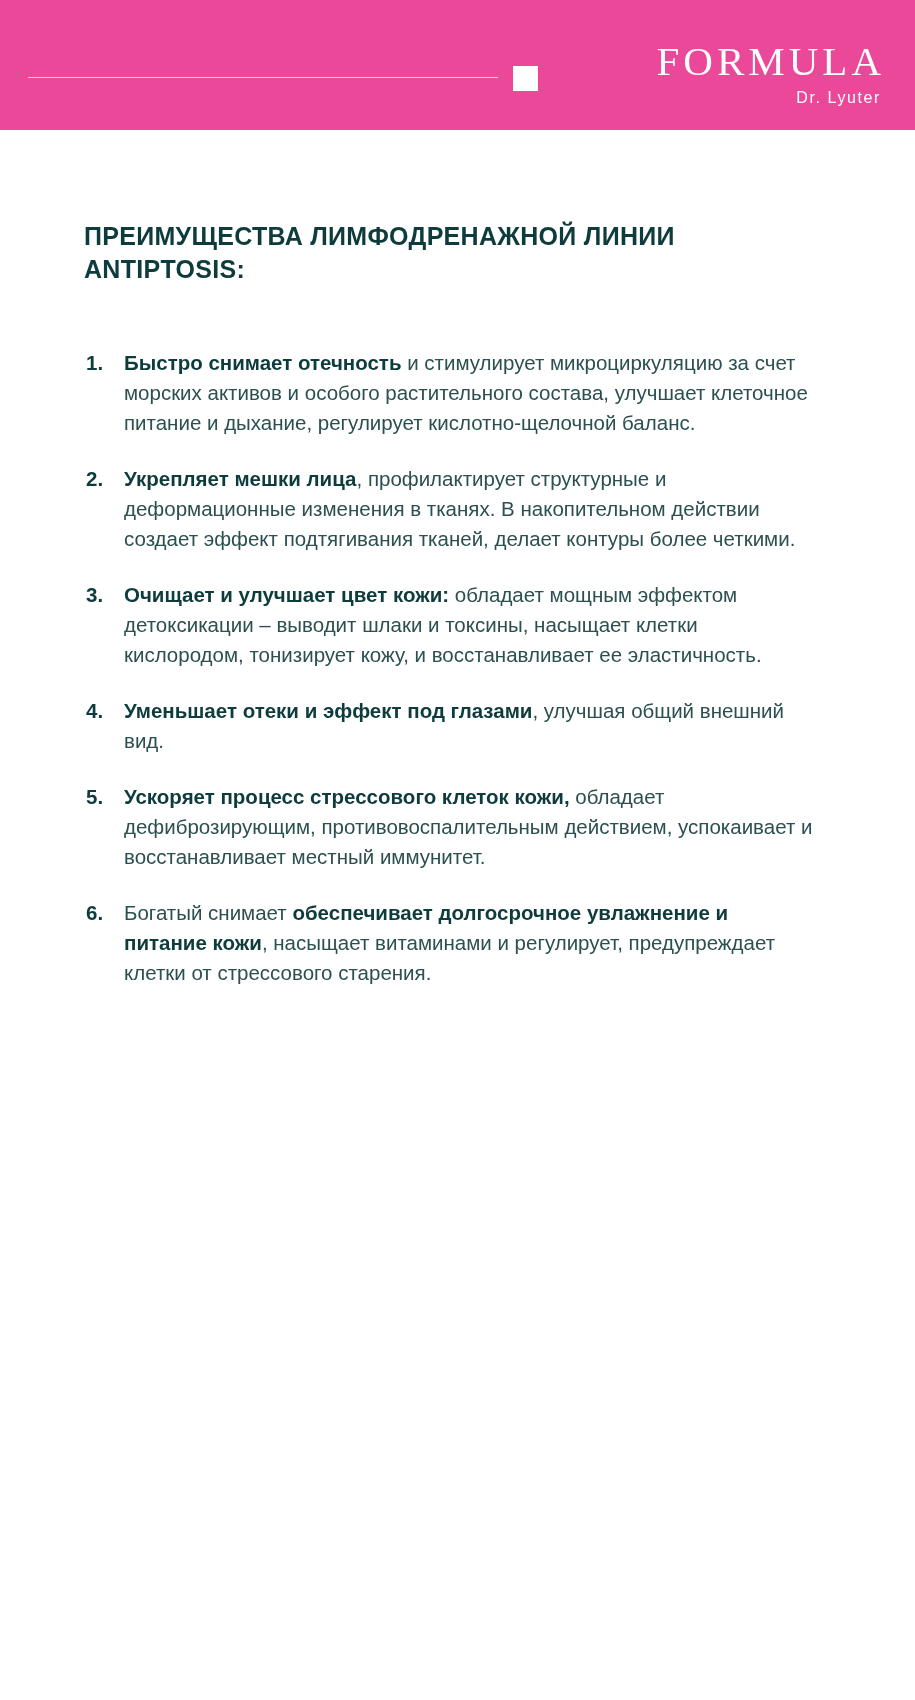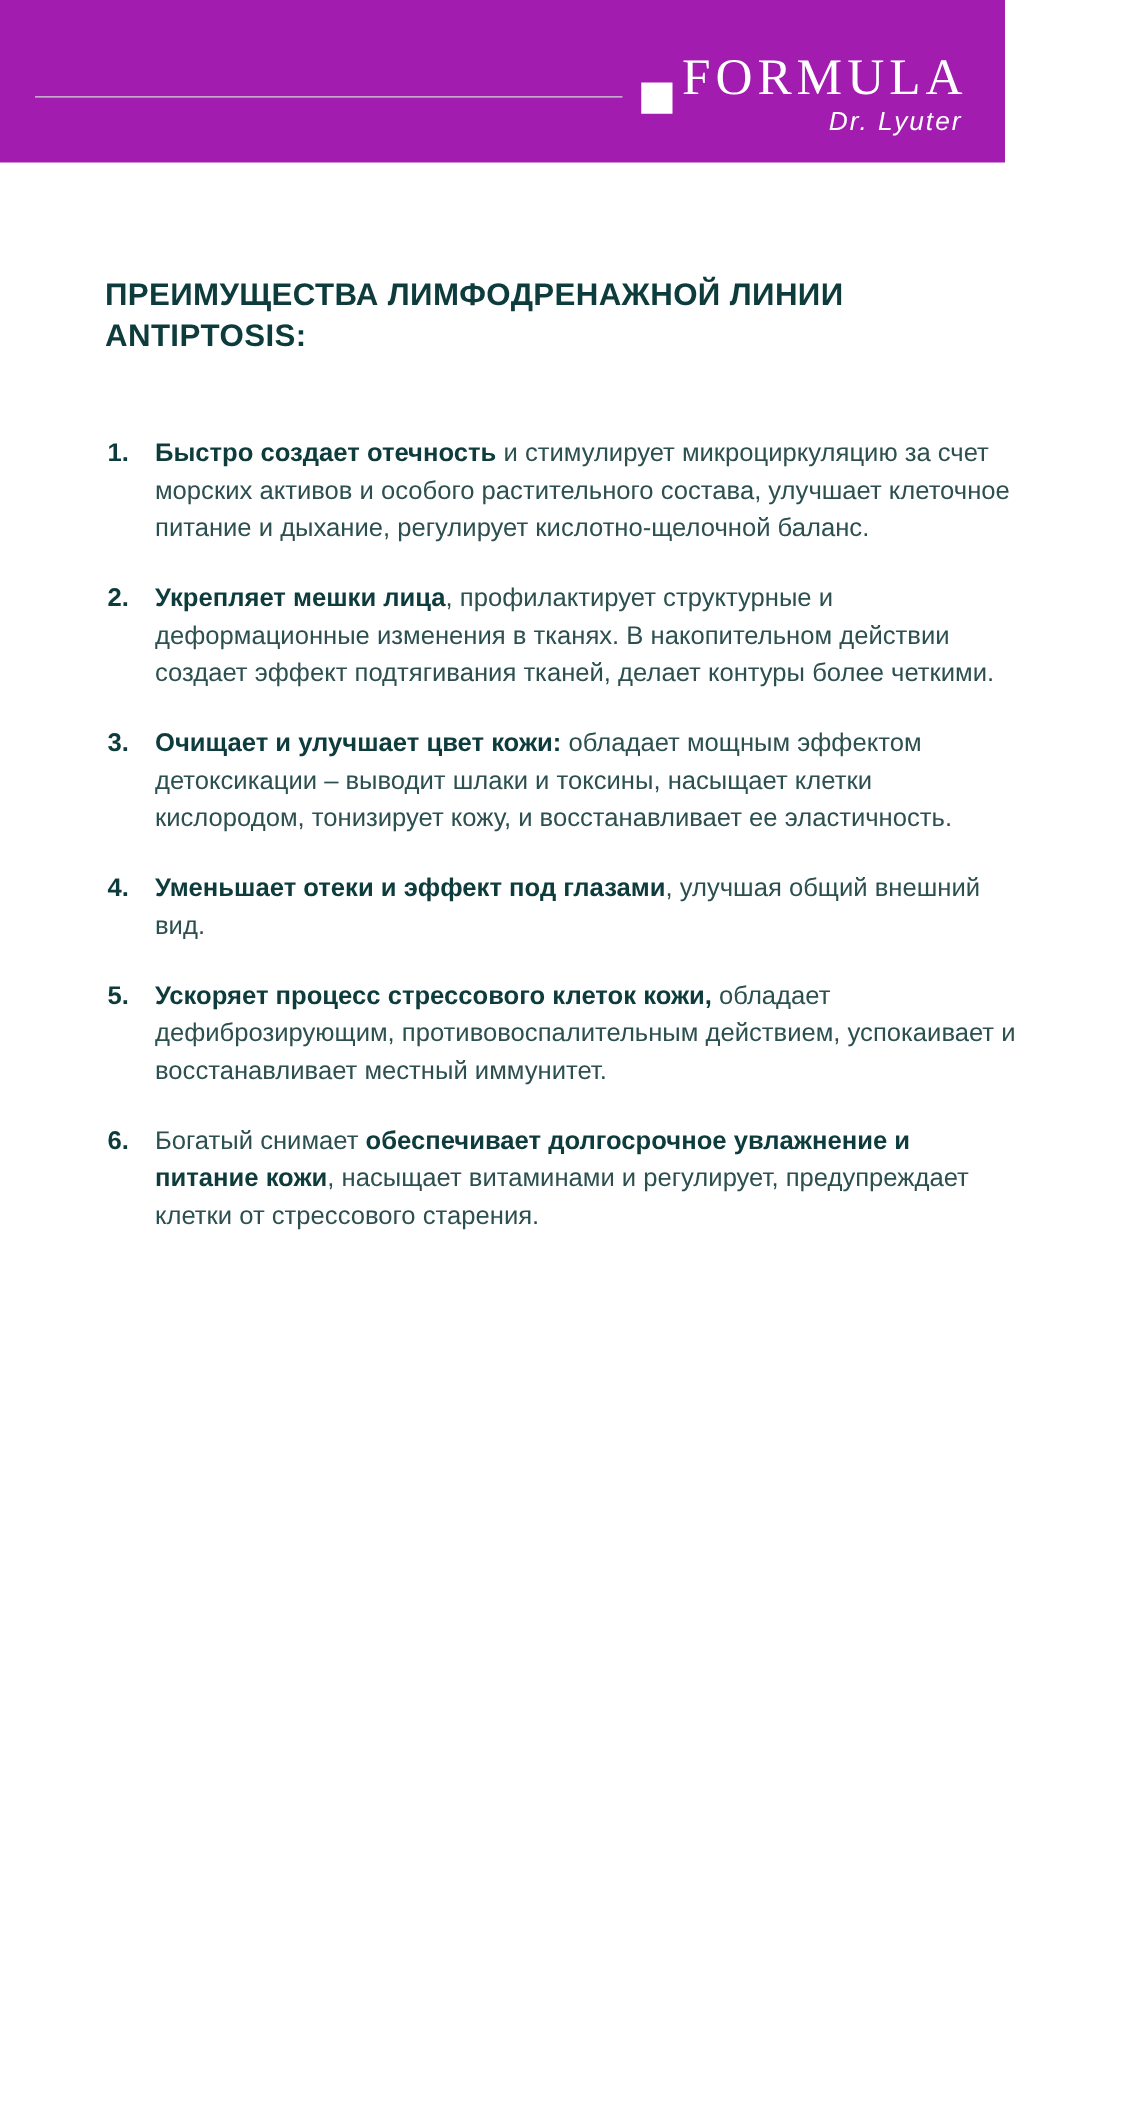--- a/index.html
+++ b/index.html
@@ -11,23 +11,23 @@
     height: 1700px;
     background: #ffffff;
     font-family: "Liberation Sans", sans-serif;
     -webkit-font-smoothing: antialiased;
     overflow: hidden;
   }
 
   
   .header {
     position: relative;
-    width: 804px;
+    width: 915px;
     height: 130px;
-    background: #a21caf;
+    background: #ec4899;
     box-sizing: border-box;
     display: flex;
     align-items: center;
   }
   .header-rule {
     position: absolute;
     left: 28px;
     top: 77px;
     width: 470px;
     height: 1px;
@@ -51,27 +51,26 @@
   .brand-name {
     font-family: "Liberation Serif", serif;
     font-size: 41px;
     letter-spacing: 4px;
     line-height: 46px;
     color: #ffffff;
     font-weight: 400;
   }
   .brand-sub {
     font-family: "Liberation Sans", sans-serif;
-    font-size: 21px;
+    font-size: 16px;
     letter-spacing: 1.6px;
     line-height: 24px;
     color: #ffffff;
     margin-top: 2px;
     padding-right: 4px;
-    font-style: italic;
   }
 
   
   .content {
     padding: 90px 57px 0 84px;
     box-sizing: border-box;
   }
   .title {
     font-family: "Liberation Sans", sans-serif;
     font-size: 25px;
@@ -128,21 +127,21 @@
     <div class="brand-name">FORMULA</div>
     <div class="brand-sub">Dr. Lyuter</div>
   </div>
 </div>
 
 <div class="content">
   <h1 class="title">ПРЕИМУЩЕСТВА ЛИМФОДРЕНАЖНОЙ ЛИНИИ ANTIPTOSIS:</h1>
 
   <ol class="benefits">
     <li>
-      <span class="b">Быстро создает отечность</span><span class="n"> и стимулирует микроциркуляцию за счет морских активов и особого растительного состава, улучшает клеточное питание и дыхание, регулирует кислотно-щелочной баланс.</span>
+      <span class="b">Быстро снимает отечность</span><span class="n"> и стимулирует микроциркуляцию за счет морских активов и особого растительного состава, улучшает клеточное питание и дыхание, регулирует кислотно-щелочной баланс.</span>
     </li>
     <li>
       <span class="b">Укрепляет мешки лица</span><span class="n">, профилактирует структурные и деформационные изменения в тканях. В накопительном действии создает эффект подтягивания тканей, делает контуры более четкими.</span>
     </li>
     <li>
       <span class="b">Очищает и улучшает цвет кожи:</span><span class="n"> обладает мощным эффектом детоксикации – выводит шлаки и токсины, насыщает клетки кислородом, тонизирует кожу, и восстанавливает ее эластичность.</span>
     </li>
     <li>
       <span class="b">Уменьшает отеки и эффект под глазами</span><span class="n">, улучшая общий внешний вид.</span>
     </li>

